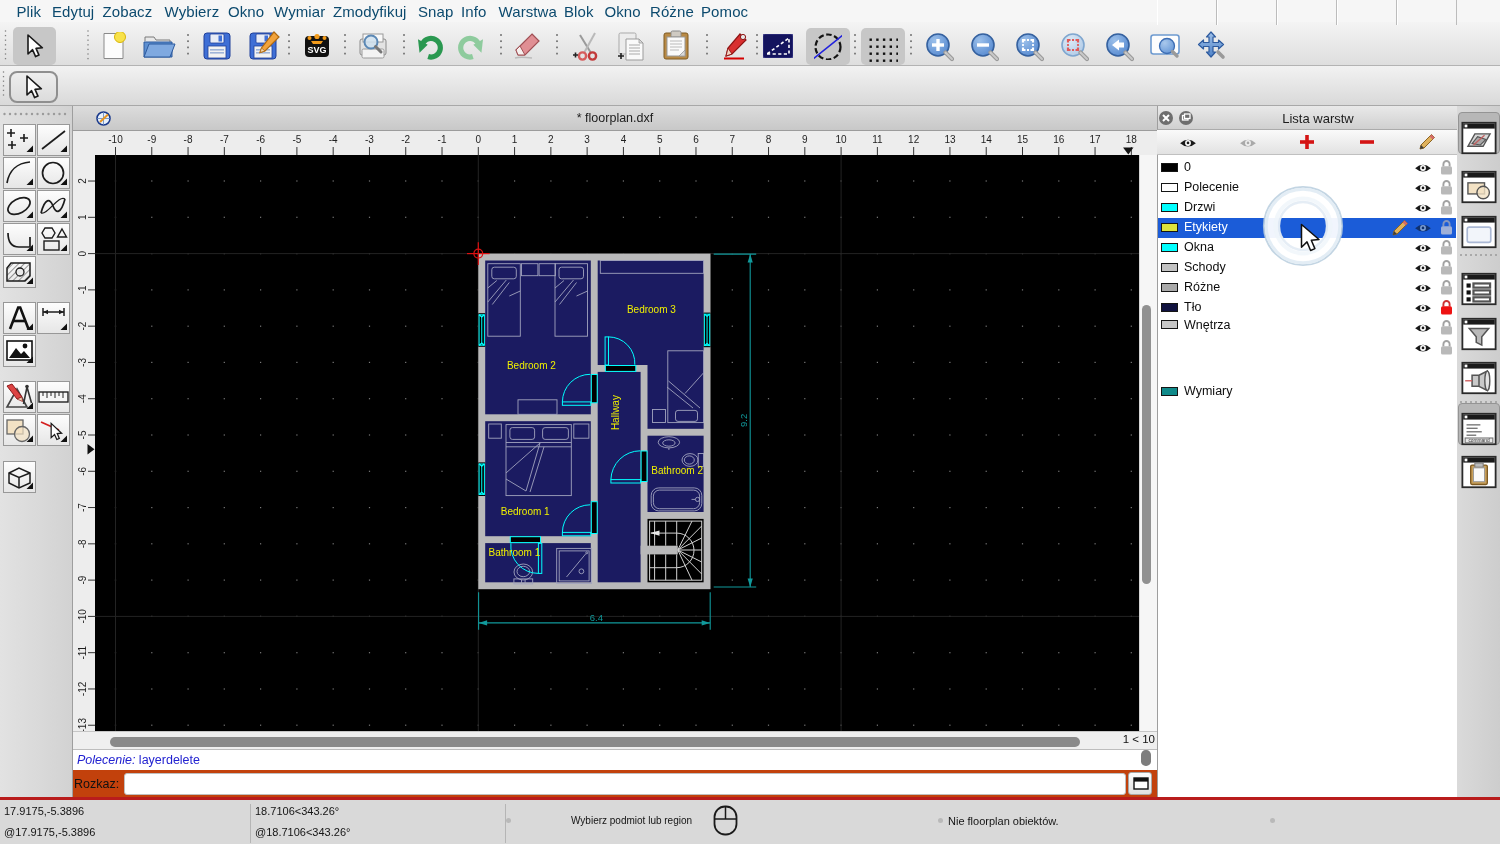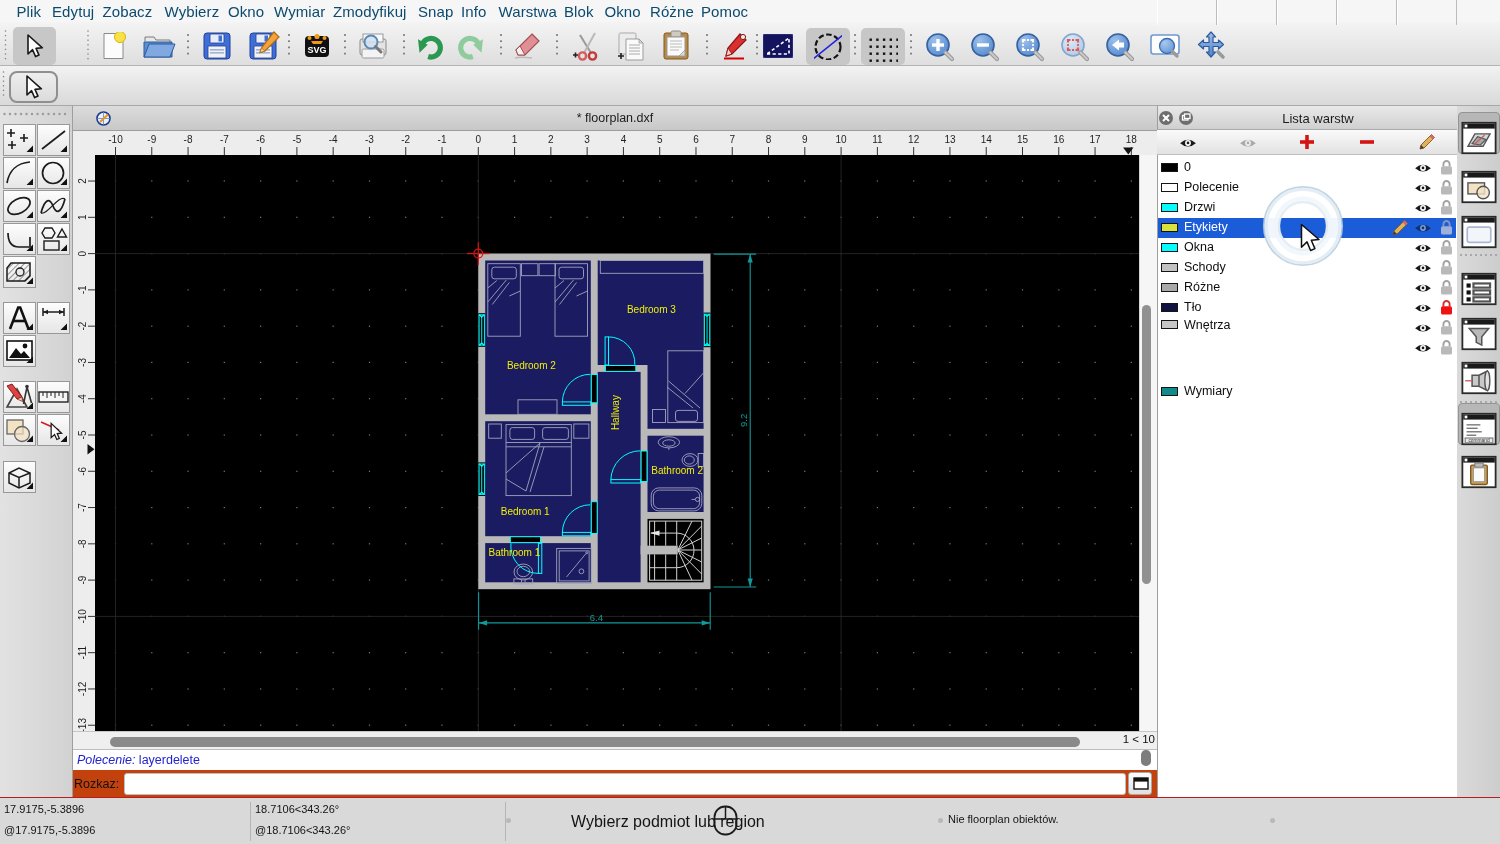--- a/index.html
+++ b/index.html
@@ -16,21 +16,21 @@
 #titlebar .t{position:absolute;left:0;width:100%;text-align:center;top:5px;font-size:12.5px;color:#1c1c1c}
 #rpanel{left:1157px;top:106px;width:300px;height:691px;background:#fff;border-left:1px solid #9e9e9e}
 #rtitle{left:1157px;top:106px;width:300px;height:24px;background:linear-gradient(#e9e9e9,#d0d0d0);border-bottom:1px solid #ababab;border-left:1px solid #9e9e9e}
 #rbtns{left:1157px;top:130px;width:300px;height:25px;background:linear-gradient(#fafafa,#e2e2e2);border-bottom:1px solid #c0c0c0}
 .rbtn{position:absolute;top:0;height:25px;border-right:1px solid #bcbcbc;border-left:1px solid #fff}
 .lrow{position:absolute;left:1158px;width:298px;height:20px;font-size:12.5px;color:#0d0d0d}
 .lrow .nm{position:absolute;left:26px;top:2.5px}
 .sw{position:absolute;left:3px;top:5px;width:17px;height:9px;border:1px solid #151515}
 #dock{left:1457px;top:106px;width:43px;height:691px;background:linear-gradient(90deg,#dadada,#cdcdcd)}
 .dbtn{position:absolute;left:1461px;width:36px;height:36px}
-#statusbar{left:0;top:797px;width:1500px;height:47px;background:#d9d9d9;border-top:1px solid #b91c1c;font-size:11px;color:#141414}
+#statusbar{left:0;top:797px;width:1500px;height:47px;background:#d9d9d9;border-top:3px solid #b91c1c;font-size:11px;color:#141414}
 #statusbar div{position:absolute;white-space:pre}
 .dot{position:absolute;border-radius:50%;background:#b9b9b9}
 #hscroll{left:73px;top:731px;width:1084px;height:18px;background:#efefef;border-top:1px solid #c6c6c6}
 #cmdhist{left:73px;top:749px;width:1084px;height:21px;background:#fff;border-top:1px solid #bdbdbd}
 #cmdline{left:73px;top:770px;width:1084px;height:27px;background:#c2410c}
 #vscroll{left:1139px;top:155px;width:18px;height:576px;background:#f6f6f6;border-left:1px solid #d4d4d4}
 </style></head><body>
 
 <div class="abs" id="menubar">
 <span style="left:16.5px">Plik</span>
@@ -1549,21 +1549,21 @@
     <circle cx="34" cy="3" r="1" fill="#9a9a9a"></circle>
     <circle cx="39" cy="3" r="1" fill="#9a9a9a"></circle>
   </svg>
 <div class="abs" id="statusbar">
 <div style="left:4px;top:5px">17.9175,-5.3896</div>
 <div style="left:4px;top:26px">@17.9175,-5.3896</div>
 <div style="left:255px;top:5px">18.7106&lt;343.26°</div>
 <div style="left:255px;top:26px">@18.7106&lt;343.26°</div>
 <div style="left:250px;top:4px;width:1px;height:39px;background:#b5b5b5"></div>
 <div style="left:505px;top:4px;width:1px;height:39px;background:#b5b5b5"></div>
-<div style="left:571px;top:15px;font-size:16px">Wybierz podmiot lub region</div>
+<div style="left:571px;top:15px;font-size:10px">Wybierz podmiot lub region</div>
 <div style="left:948px;top:15px;font-size:11px">Nie floorplan obiektów.</div>
 </div>
 <div class="dot" style="left:506px;top:818px;width:5px;height:5px"></div>
 <div class="dot" style="left:938px;top:818px;width:5px;height:5px"></div>
 <div class="dot" style="left:1270px;top:818px;width:5px;height:5px"></div>
 <svg class="abs" style="left:713px;top:805px" width="25" height="31" viewBox="0 0 25 31">
 <rect x="1.5" y="1.5" width="22" height="28" rx="10.5" fill="none" stroke="#1a1a1a" stroke-width="1.8"></rect>
 <line x1="12.5" y1="1.5" x2="12.5" y2="14" stroke="#1a1a1a" stroke-width="1.5"></line>
 <line x1="1.5" y1="14" x2="23.5" y2="14" stroke="#1a1a1a" stroke-width="1.5"></line>
   </svg>

